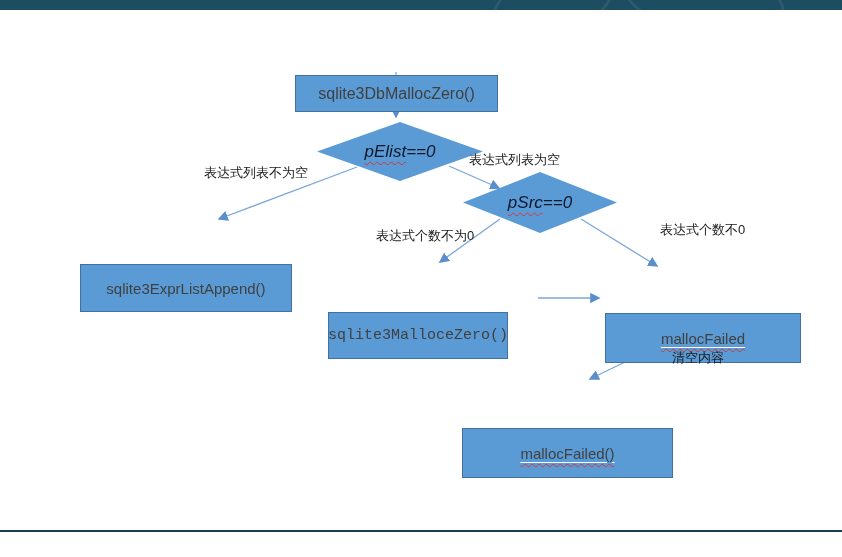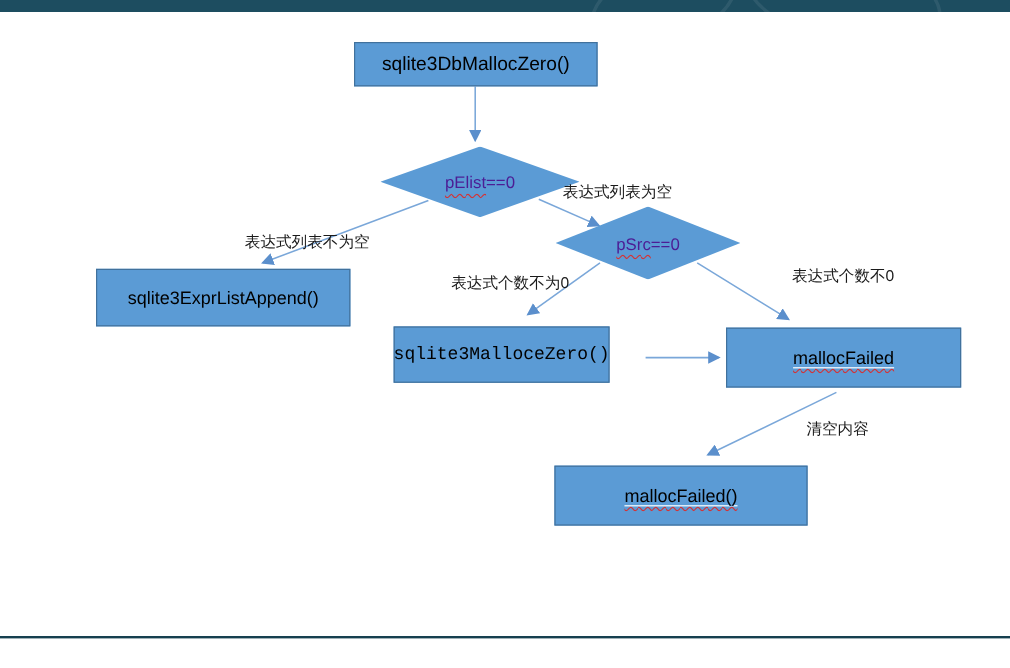--- a/index.html
+++ b/index.html
@@ -38,32 +38,34 @@
 
   
   .pnode {
     position: absolute;
     background: #5b9bd5;
     border: 1.5px solid #41719c;
     box-sizing: border-box;
     display: flex;
     align-items: center;
     justify-content: center;
-    color: #000000;
+    color: #404040;
     font-size: 15px;
+    margin-top: 40px;
   }
   .dnode {
     position: absolute;
     background: #5b9bd5;
     clip-path: polygon(50% 0%, 100% 50%, 50% 100%, 0% 50%);
     display: flex;
     align-items: center;
     justify-content: center;
-    color: #4c1d95;
-    font-size: 14px;
+    color: #0f172a;
+    font-size: 17px;
+    font-style: italic;
   }
   #node-db           { left: 295px; top: 35px;  width: 203px; height: 37px; font-size: 16px; }
   #node-pelist       { left: 317px; top: 122px; width: 166px; height: 59px; }
   #node-append       { left: 80px;  top: 224px; width: 212px; height: 48px; }
   #node-psrc         { left: 463px; top: 172px; width: 154px; height: 61px; }
   #node-malloce      { left: 328px; top: 272px; width: 180px; height: 47px; font-family: Liberation Mono, monospace; }
   #node-mallocfailed { left: 605px; top: 273px; width: 196px; height: 50px; }
   #node-clearselect  { left: 462px; top: 388px; width: 211px; height: 50px; }
 
   
@@ -83,21 +85,21 @@
     text-underline-offset: 3px;
   }
 
   
   .edge-label {
     position: absolute;
     color: #1a1a1a;
     font-size: 13px;
     white-space: nowrap;
   }
-  #lbl-list-not-empty { left: 204px; top: 164px; margin-top: 29px; }
+  #lbl-list-not-empty { left: 204px; top: 164px; }
   #lbl-list-empty     { left: 469px; top: 151px; text-align: right; }
   #lbl-count-not-zero { left: 376px; top: 227px; }
   #lbl-count-zero     { left: 628px; top: 221px; margin-left: 32px; }
   #lbl-clear-content  { left: 672px; top: 349px; }
 
   
   .footer-rule {
     position: absolute;
     left: 0; top: 530px;
     width: 842px; height: 2px;

